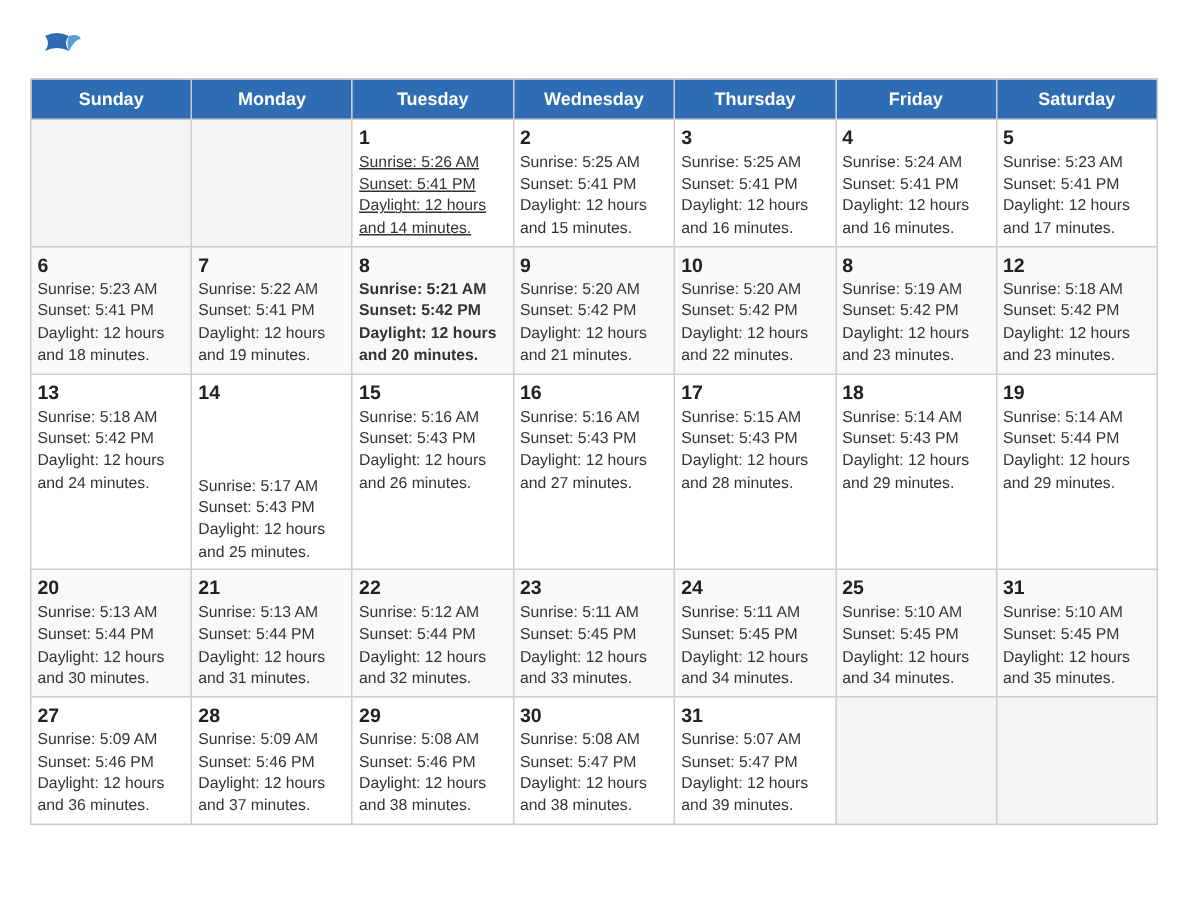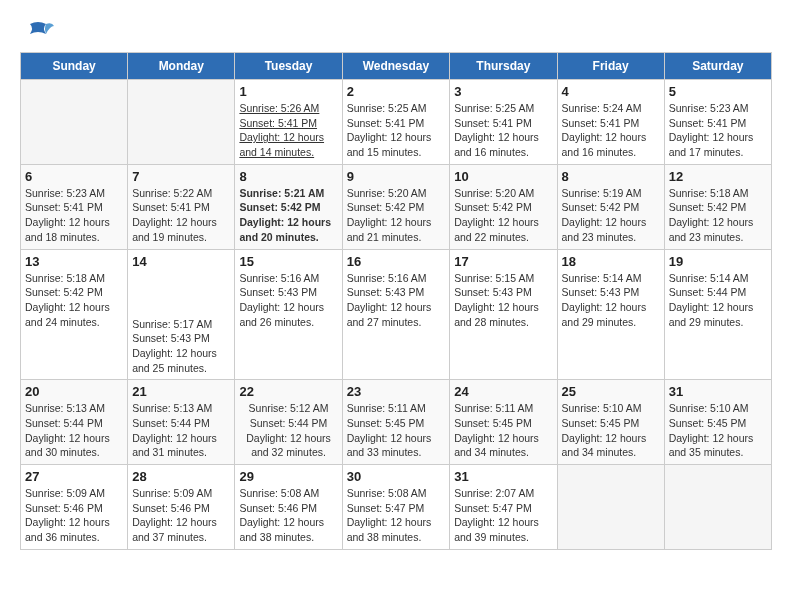--- a/index.html
+++ b/index.html
@@ -254,21 +254,21 @@
 Daylight: 12 hours and 30 minutes.</div>
         </td>
         <td>
           <div class="day-num">21</div>
           <div class="day-info" style="white-space: pre-line;">Sunrise: 5:13 AM
 Sunset: 5:44 PM
 Daylight: 12 hours and 31 minutes.</div>
         </td>
         <td>
           <div class="day-num">22</div>
-          <div class="day-info" style="white-space: pre-line; text-align: center;">Sunrise: 5:12 AM
+          <div class="day-info" style="white-space: pre-line;">Sunrise: 5:12 AM
 Sunset: 5:44 PM
 Daylight: 12 hours and 32 minutes.</div>
         </td>
         <td>
           <div class="day-num">23</div>
           <div class="day-info" style="white-space: pre-line;">Sunrise: 5:11 AM
 Sunset: 5:45 PM
 Daylight: 12 hours and 33 minutes.</div>
         </td>
         <td>
@@ -310,21 +310,21 @@
 Daylight: 12 hours and 38 minutes.</div>
         </td>
         <td>
           <div class="day-num">30</div>
           <div class="day-info" style="white-space: pre-line;">Sunrise: 5:08 AM
 Sunset: 5:47 PM
 Daylight: 12 hours and 38 minutes.</div>
         </td>
         <td>
           <div class="day-num">31</div>
-          <div class="day-info" style="white-space: pre-line;">Sunrise: 2:07 AM
+          <div class="day-info" style="white-space: pre-line;">Sunrise: 5:07 AM
 Sunset: 5:47 PM
 Daylight: 12 hours and 39 minutes.</div>
         </td>
         <td class="empty"></td>
         <td class="empty"></td>
       </tr>
     </tbody>
 </table>
 
 </body></html>

